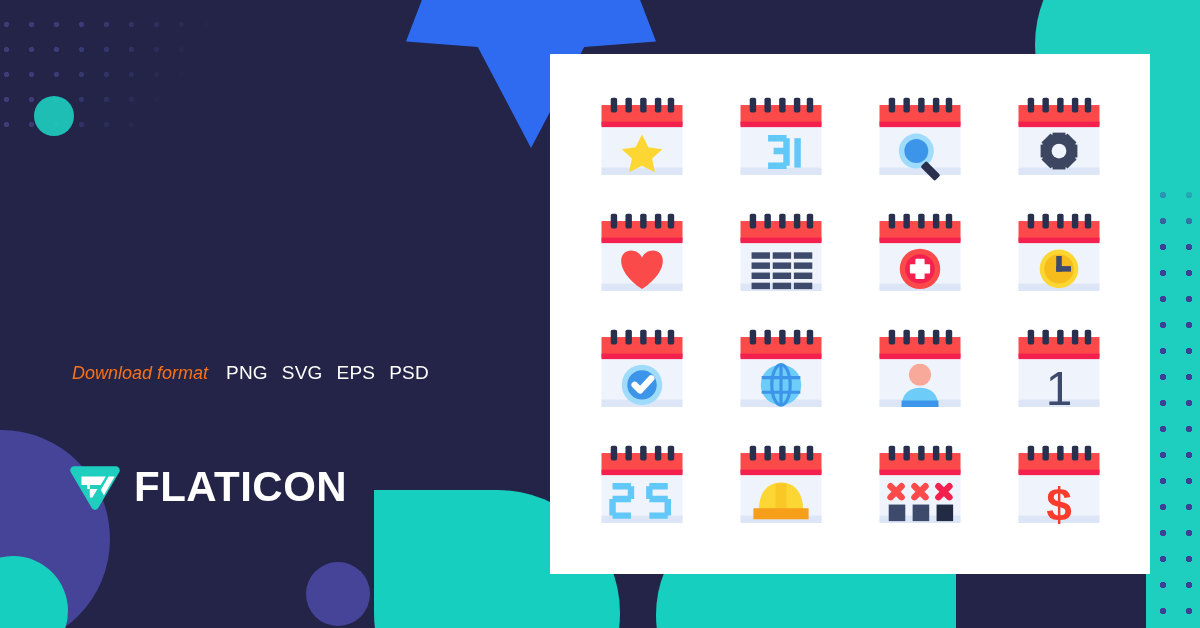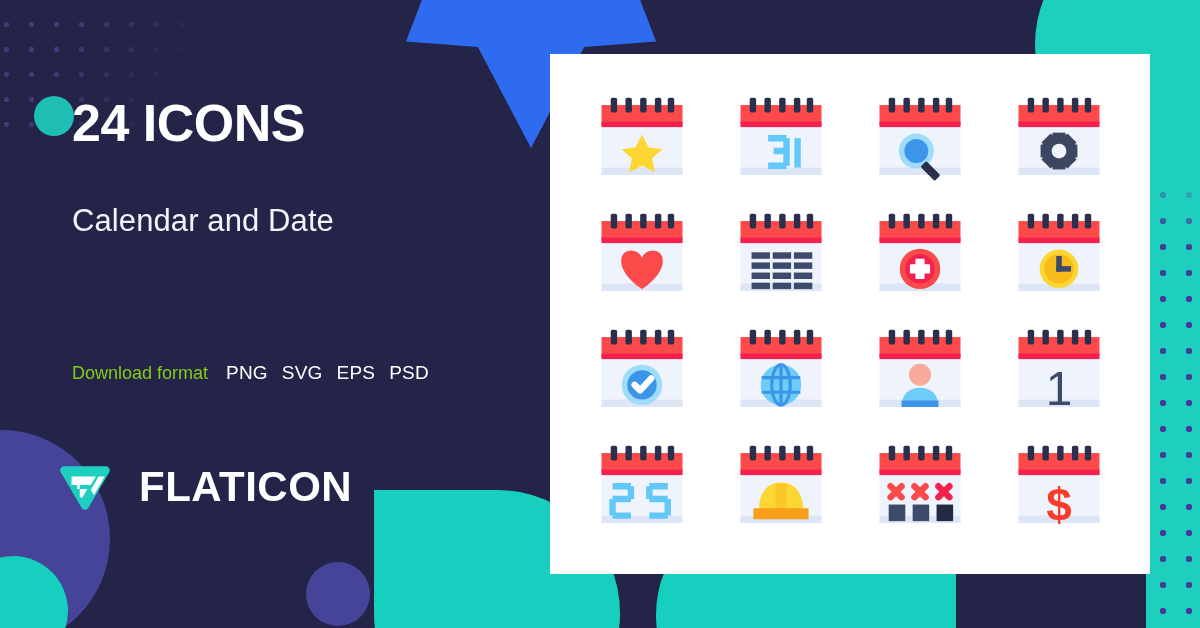--- a/index.html
+++ b/index.html
@@ -80,26 +80,26 @@
     letter-spacing:-0.5px; line-height:1.05;
   }
   .subtitle {
     margin-top:52px; font-size:31px; color:#f2f3fb; font-weight:400;
     letter-spacing:0.1px;
   }
   .formats-row {
     position:absolute; left:72px; top:362px; display:flex; align-items:baseline;
     gap:18px; z-index:6;
   }
-  .formats-label { font-size:18px; color:#84cc16; font-weight:400; }
+  .formats-label { font-size:18px; color:#f97316; font-weight:400;font-style:italic; }
   .formats-list { display:flex; gap:14px; }
   .format-item { font-size:19px; color:#ffffff; font-weight:normal; letter-spacing:0.2px; }
 
   
-  .logo-row { position:absolute; left:60px; top:463px; display:flex; align-items:center; gap:29px; z-index:6; }
+  .logo-row { position:absolute; left:70px; top:463px; display:flex; align-items:center; gap:14px; z-index:6; }
   .logo-mark { width:50px; height:48px; }
   .logo-text { font-size:42px; font-weight:bold; color:#ffffff; letter-spacing:0.5px; }
 
   
   .card {
     position:absolute; left:550px; top:54px; width:600px; height:520px;
     background:#ffffff; z-index:5;
   }
   .grid {
     position:absolute; left:0; top:0; width:100%; height:100%;
@@ -119,24 +119,20 @@
   <div class="deco circle-teal-tr"></div>
   <div class="deco circle-teal-left-top"></div>
   <div class="deco panel-teal-right"></div>
   <div class="deco dots-right"></div>
   <div class="deco circle-purple-left"></div>
   <div class="deco circle-teal-bl"></div>
   <div class="deco blob-teal-big"></div>
   <div class="deco blob-teal-right"></div>
   <div class="deco circle-purple-sm"></div>
 
-  <div class="left-col">
-    <div class="headline">24 ICONS</div>
-    <div class="subtitle">Calendar and Date</div>
-  </div>
 
   <div class="formats-row">
     <span class="formats-label">Download format</span>
     <span class="formats-list">
       <span class="format-item">PNG</span>
       <span class="format-item">SVG</span>
       <span class="format-item">EPS</span>
       <span class="format-item">PSD</span>
     </span>
   </div>

